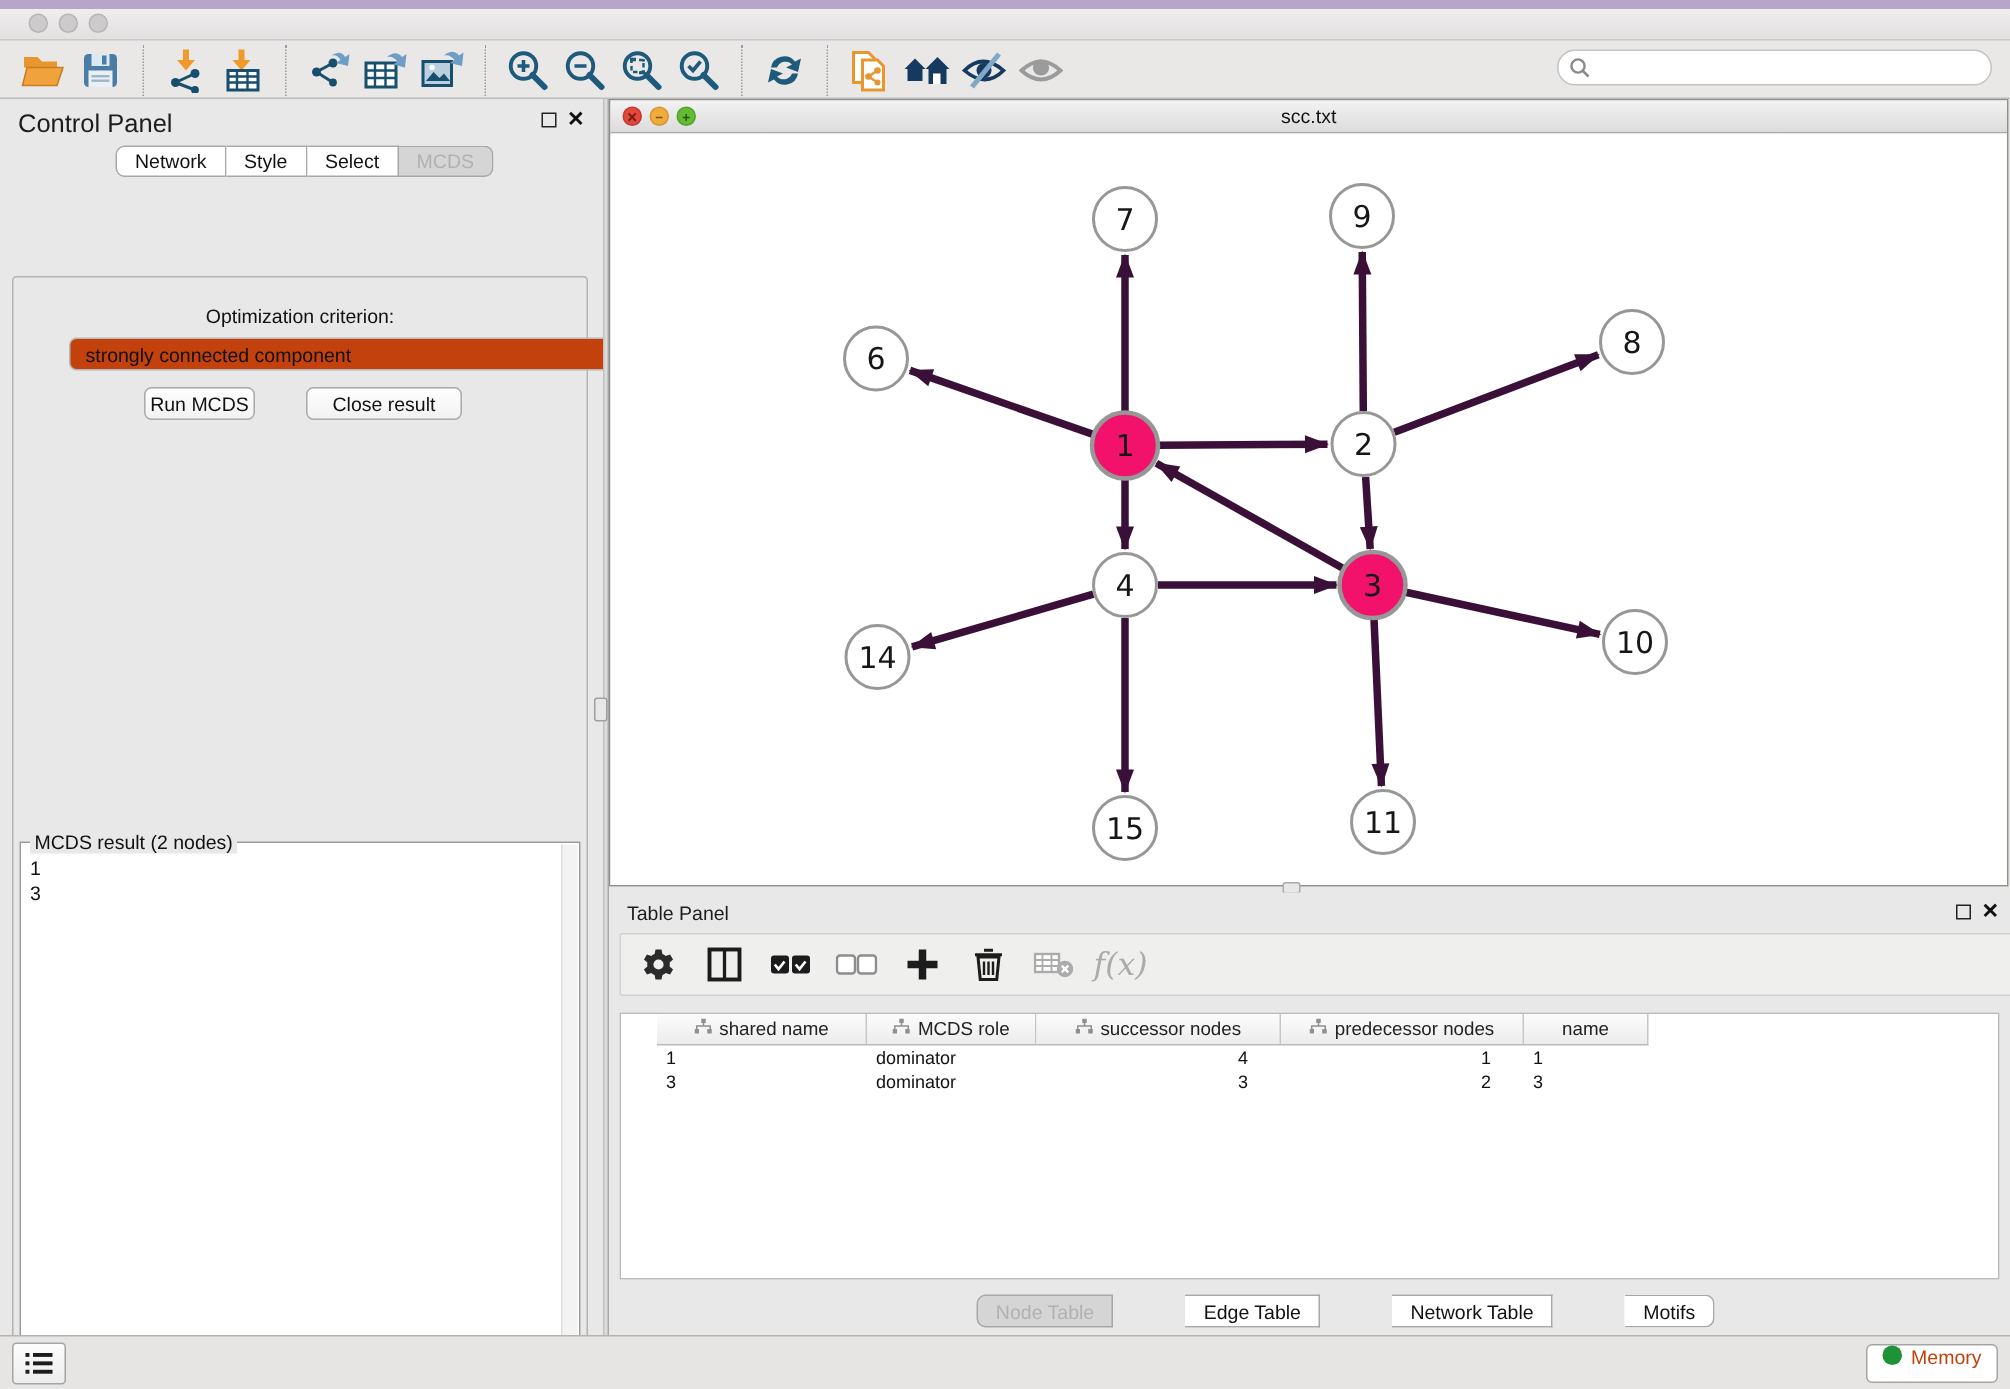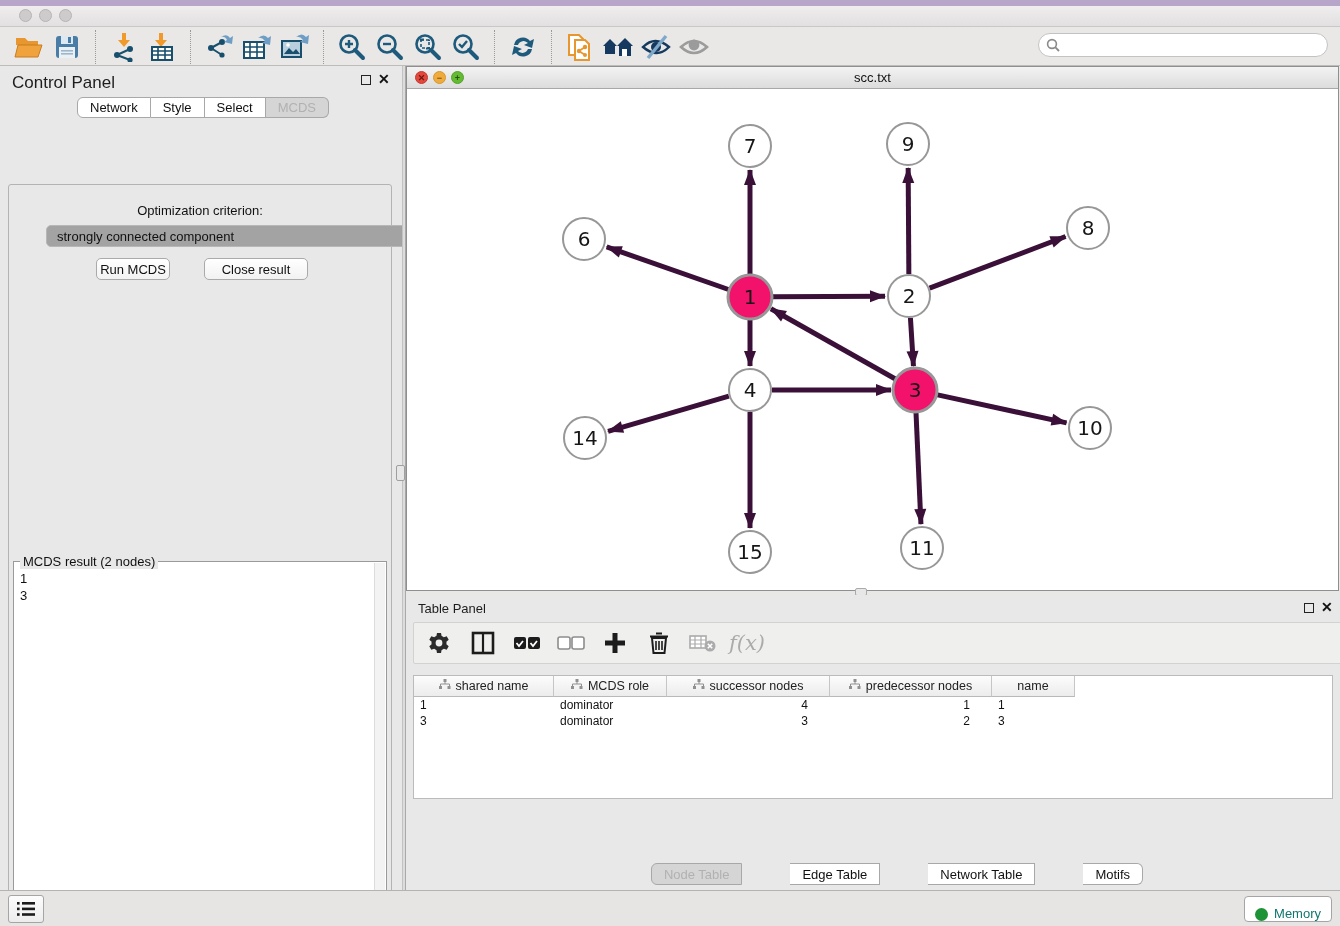--- a/index.html
+++ b/index.html
@@ -33,21 +33,21 @@
   .close-x { position:absolute; top:5px; font-size:14px; font-weight:bold; color:#111; }
   .tabs-row { position:absolute; display:flex; height:21px; }
   .tab { font-size:13px; padding:2px 12px 0 12px; background:#fff; border:1px solid #a8a8a8;
     border-left:none; color:#111; text-align:center; cursor:default; }
   .tab:first-child { border-left:1px solid #a8a8a8; border-radius:6px 0 0 6px; }
   .tab:last-child { border-radius:0 6px 6px 0; }
   .tab.active { background:#d6d5d5; color:#b2b1b1; }
   .cp-box { position:absolute; left:8px; top:118px; width:384px; height:762px;
     border:1px solid #b3b3b3; border-radius:3px; background:#e8e8e8; }
   .opt-label { position:absolute; left:0; width:100%; top:18px; text-align:center; font-size:13px; color:#111; }
-  .combo { position:absolute; left:37px; top:40px; width:374px; height:22px; background:#a3a3a3;
+  .combo { position:absolute; left:37px; top:40px; width:374px; height:22px; background:#c2410c;
     border:1px solid #b7b7b7; border-radius:5px; font-size:13px; color:#111;
     display:flex; align-items:center; padding-left:10px; }
   .combo .chevrons { position:absolute; right:7px; top:3px; }
   .btn { position:absolute; height:22px; background:linear-gradient(#ffffff,#f2f2f2);
     border:1px solid #aaa; border-radius:5px; font-size:13px; color:#111;
     display:flex; align-items:center; justify-content:center; }
   .fieldset { position:absolute; left:4px; top:376px; width:374px; height:374px;
     border:1px solid #9a9a9a; background:#fff; }
   .fieldset .legend { position:absolute; left:6px; top:-8px; background:#e8e8e8;
     padding:0 3px; font-size:13px; color:#111; }
@@ -72,40 +72,40 @@
   .net-canvas { position:absolute; left:0; top:22px; width:931px; height:501px; background:#fff; }
 
   
   .table-panel { position:absolute; left:406px; top:595px; width:934px; height:295px; background:#e8e8e8; }
   .tp-title { position:absolute; left:12px; top:6px; font-size:13px; color:#1d1d1d; }
   .tp-toolbar { position:absolute; left:7px; top:27px; width:1084px; height:42px;
     background:#efefee; border:1px solid #d2d2d1; border-radius:2px;
     display:flex; align-items:center; padding-left:10px; gap:14px; }
   .tp-ic { width:30px; height:30px; display:flex; align-items:center; justify-content:center; }
   .fx { font-family:"DejaVu Serif", serif; font-style:italic; font-size:21px; color:#ababab; }
-  .grid { position:absolute; left:7px; top:80px; width:920px; height:124px; background:#fff;
-    border:1px solid #bbb; overflow:hidden; }
+  .grid { position:absolute; left:7px; top:80px; width:920px; height:178px; background:#fff;
+    border:1px solid #bbb; overflow:hidden;padding-left:24px; }
   .ghead { display:flex; height:21px; }
   .gh-cell { display:flex; align-items:center; justify-content:center; gap:5px;
     background:linear-gradient(#fcfcfc,#ececec); border-right:1px solid #c6c6c6;
     border-bottom:1px solid #b9b9b9; font-size:12.5px; color:#222; }
   .grow { display:flex; height:16px; font-size:12px; color:#111; }
   .gcell { padding:1px 6px 0 6px; white-space:nowrap; overflow:hidden; }
   .tp-tabs { position:absolute; left:0; width:100%; top:268px; display:flex; justify-content:center; }
   .tp-tabs .tab { height:22px; padding-top:3px; font-size:13px;margin-left:48px; }
 
   
   .statusbar { position:absolute; left:0; top:890px; width:1340px; height:36px;
     background:#e6e5e4; border-top:1px solid #b4b3b2; }
   .sb-left-btn { position:absolute; left:8px; top:4px; width:36px; height:28px;
     background:linear-gradient(#fdfdfd,#ececec); border:1px solid #a5a5a5; border-radius:3px;
     display:flex; align-items:center; justify-content:center; }
   .mem-btn { position:absolute; right:8px; top:5px; height:26px; padding:0 10px;
     background:#fff; border:1px solid #a5a5a5; border-radius:4px;
-    display:flex; align-items:flex-end; gap:6px; font-size:13px; color:#0f766e; }
+    display:flex; align-items:flex-start; gap:6px; font-size:13px; color:#c2410c; }
   .mem-dot { width:13px; height:13px; border-radius:50%; background:#1d9237; }
 </style>
 </head>
 <body>
 
 <div class="top-strip"></div>
 <div class="titlebar">
   <span class="tl-dot" style="left:19px"></span>
   <span class="tl-dot" style="left:39px"></span>
   <span class="tl-dot" style="left:59px"></span>

